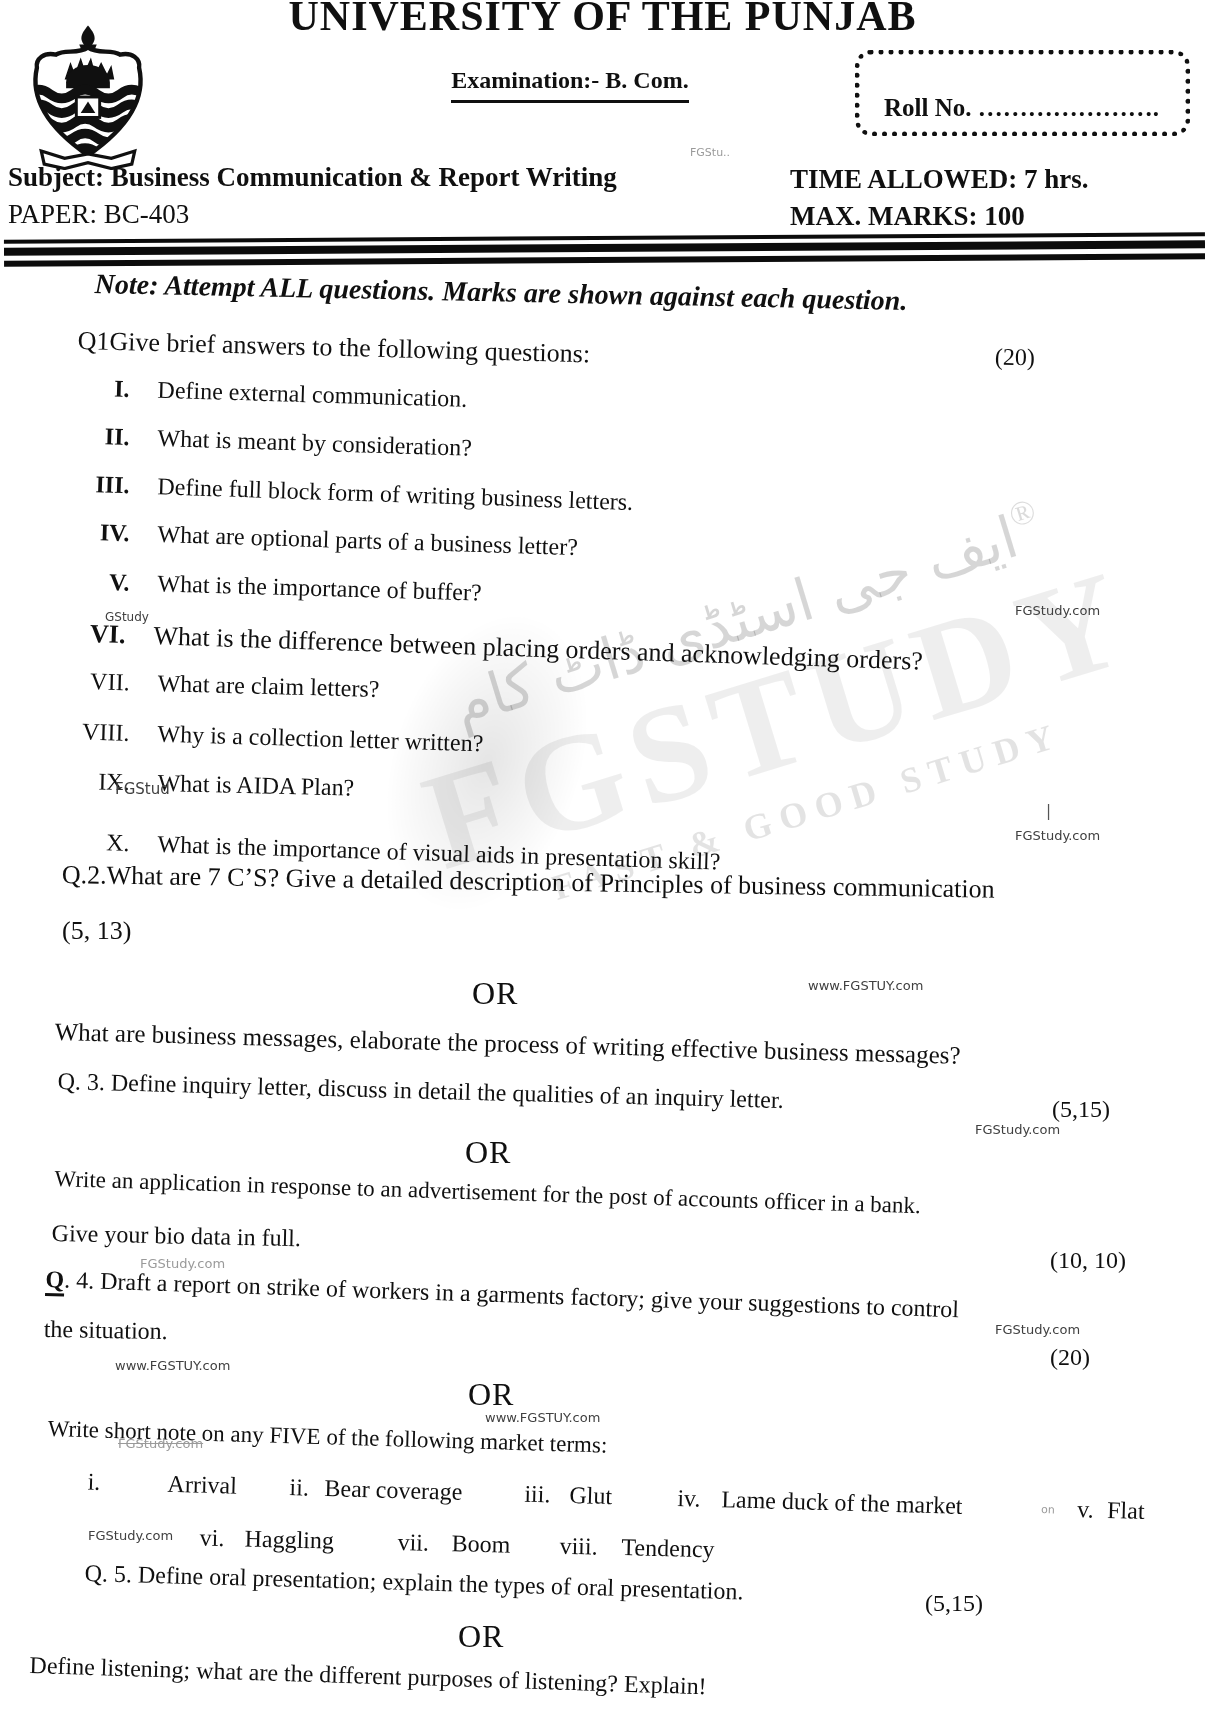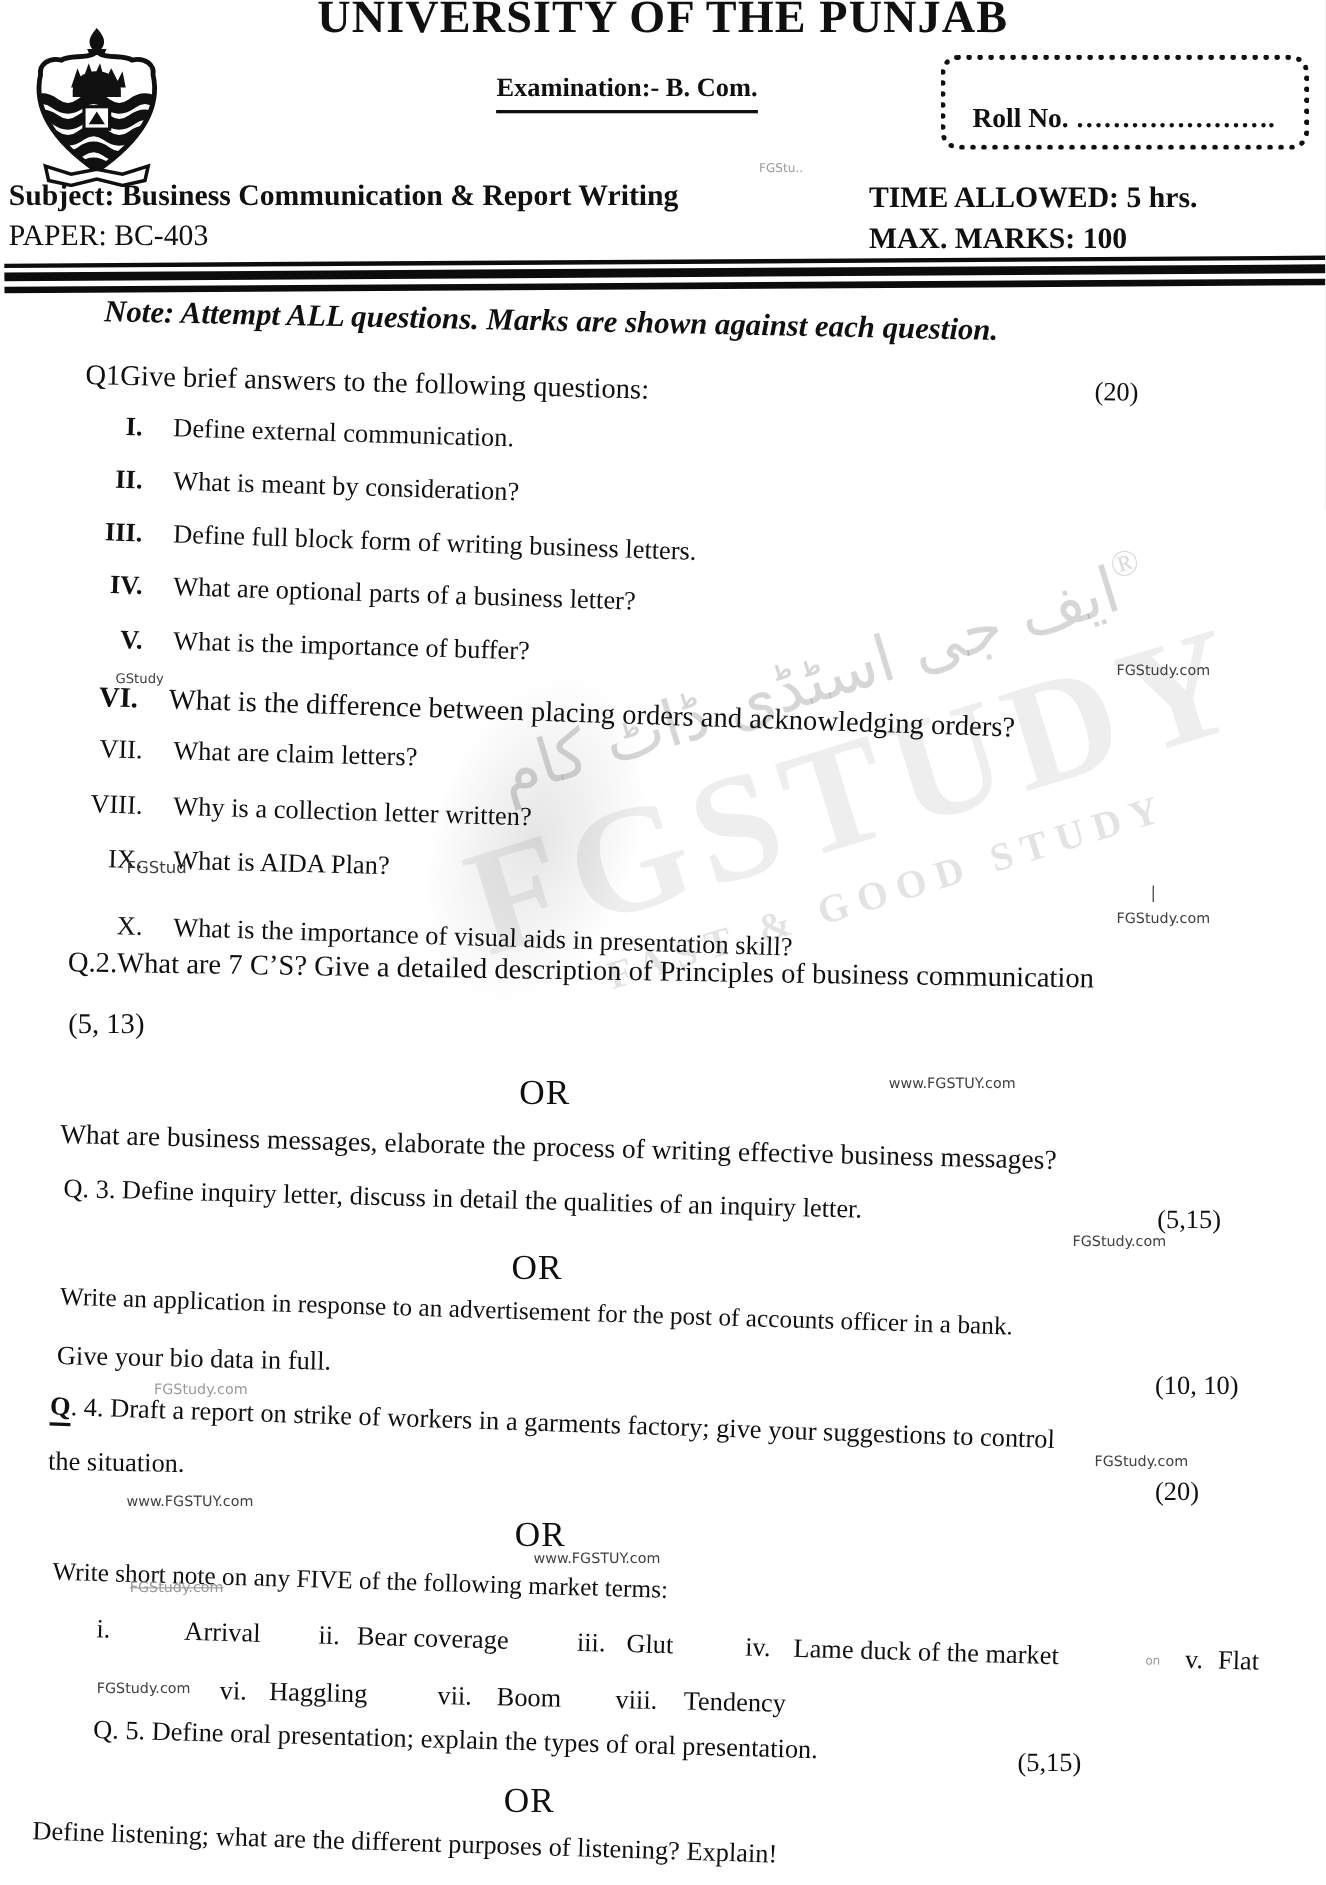--- a/index.html
+++ b/index.html
@@ -114,21 +114,21 @@
   <div class="abs center-head">
     <div><span class="exam-line">Examination:- B. Com.</span></div>
   </div>
 
   <div class="abs rollbox">
     <span>Roll No. ………………….</span>
   </div>
 
   <div class="abs subject-line">Subject: Business Communication &amp; Report Writing</div>
   <div class="abs paper-line">PAPER: BC-403</div>
-  <div class="abs time-line">TIME ALLOWED: 5 hrs.</div>
+  <div class="abs time-line">TIME ALLOWED: 7 hrs.</div>
   <div class="abs marks-line">MAX. MARKS: 100</div>
   <div class="abs wm faint" style="left:690px;top:146px;font-size:11px;">FGStu..</div>
 
   <div class="abs rules">
     <div class="r1"></div>
       <div class="r2"></div>
       <div class="r3"></div>
   </div>
 
   <div class="abs bi note-line tl">Note: Attempt ALL questions. Marks are shown against each question.</div>

